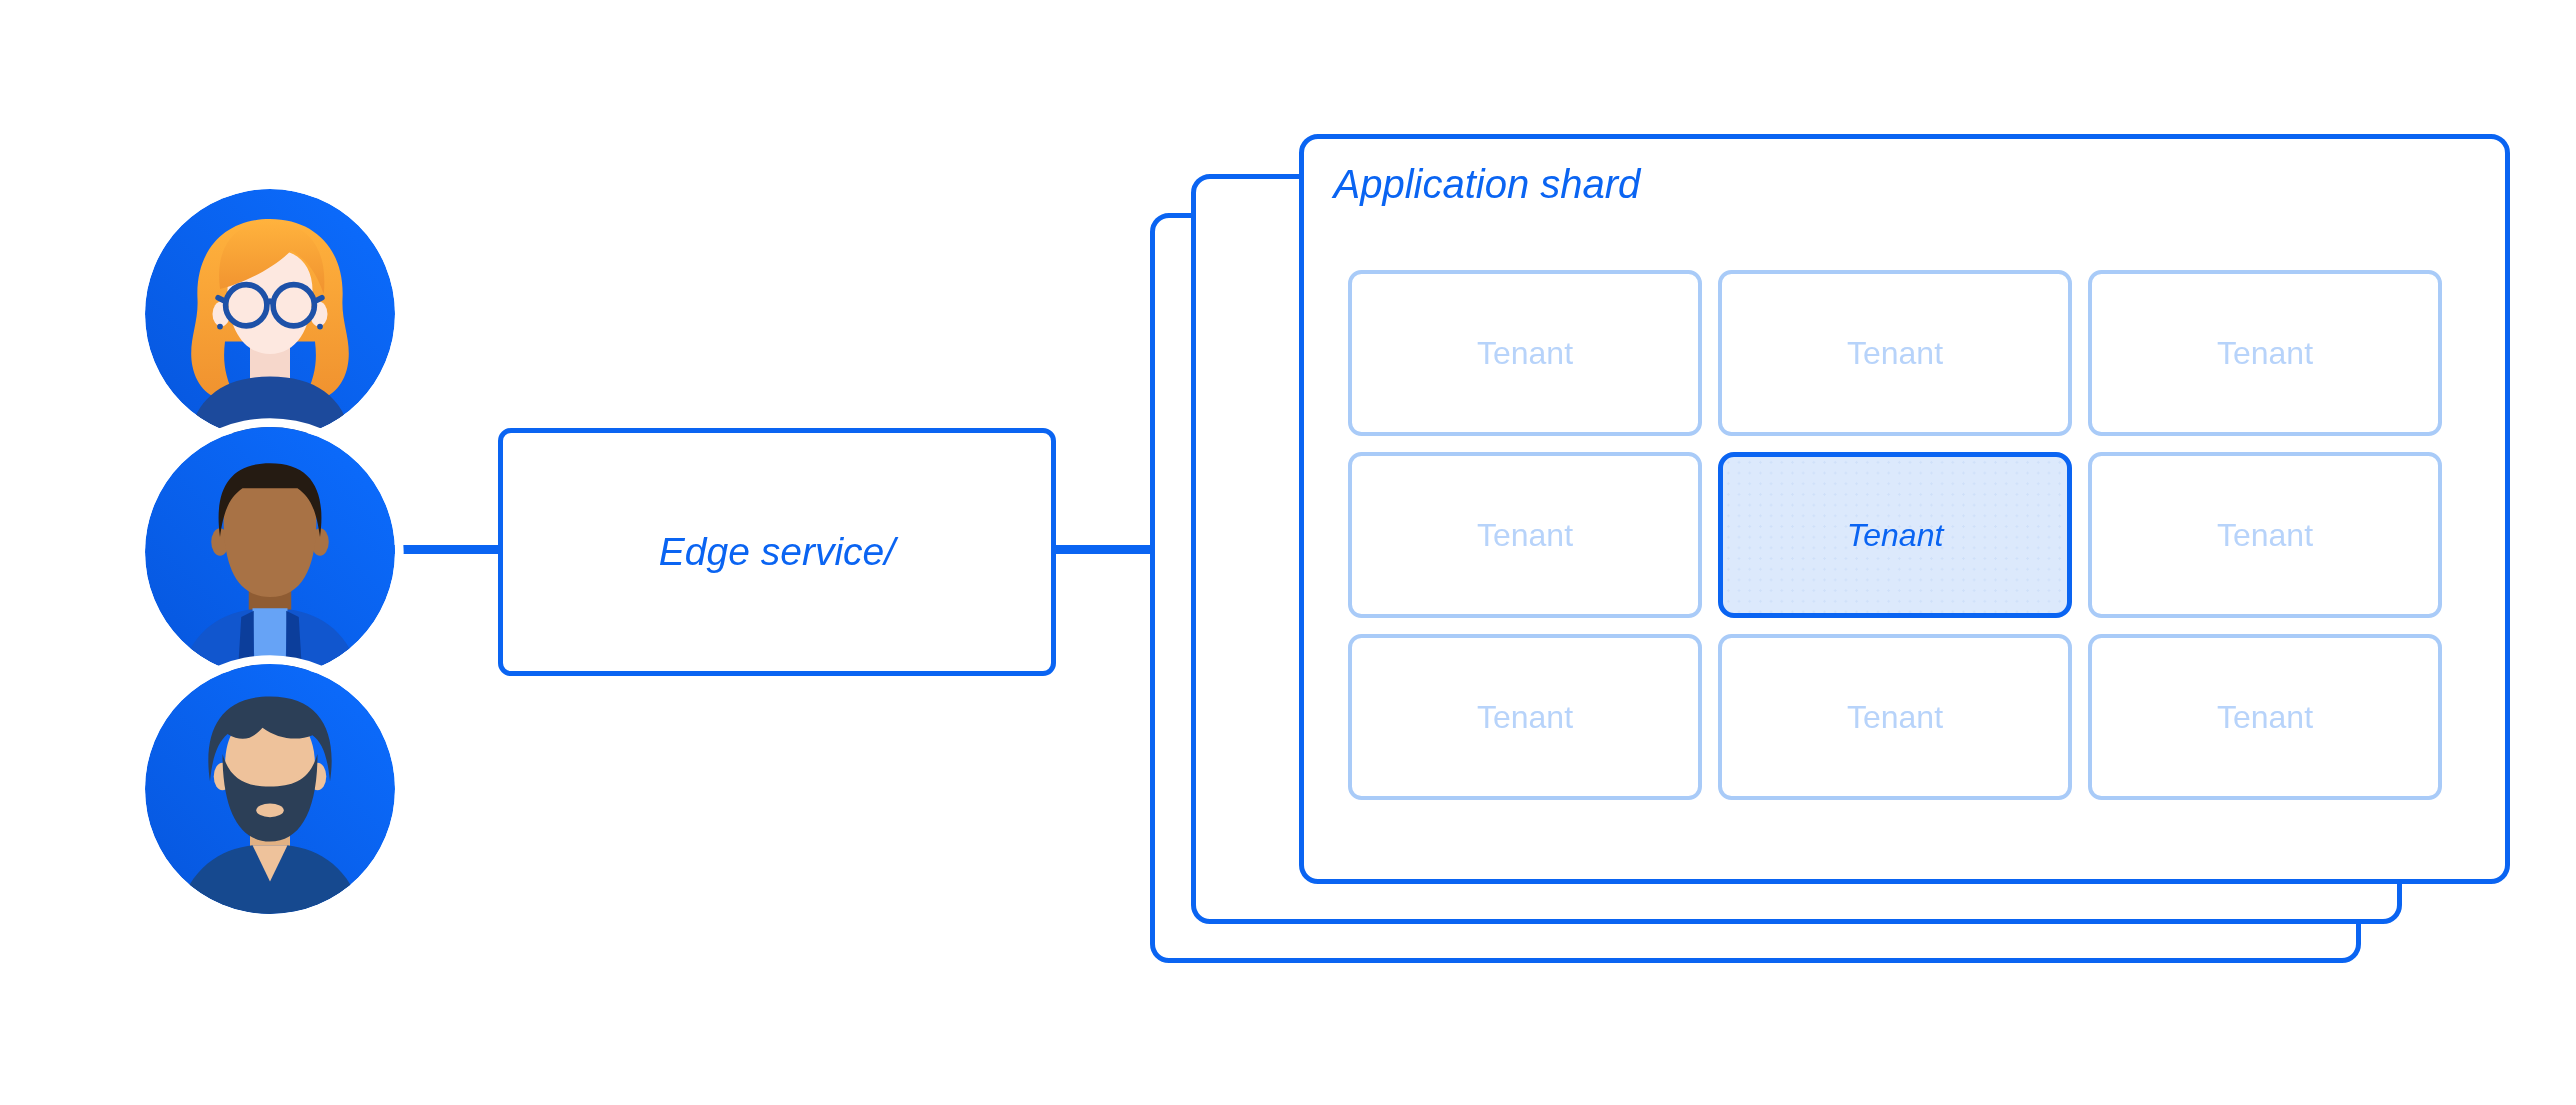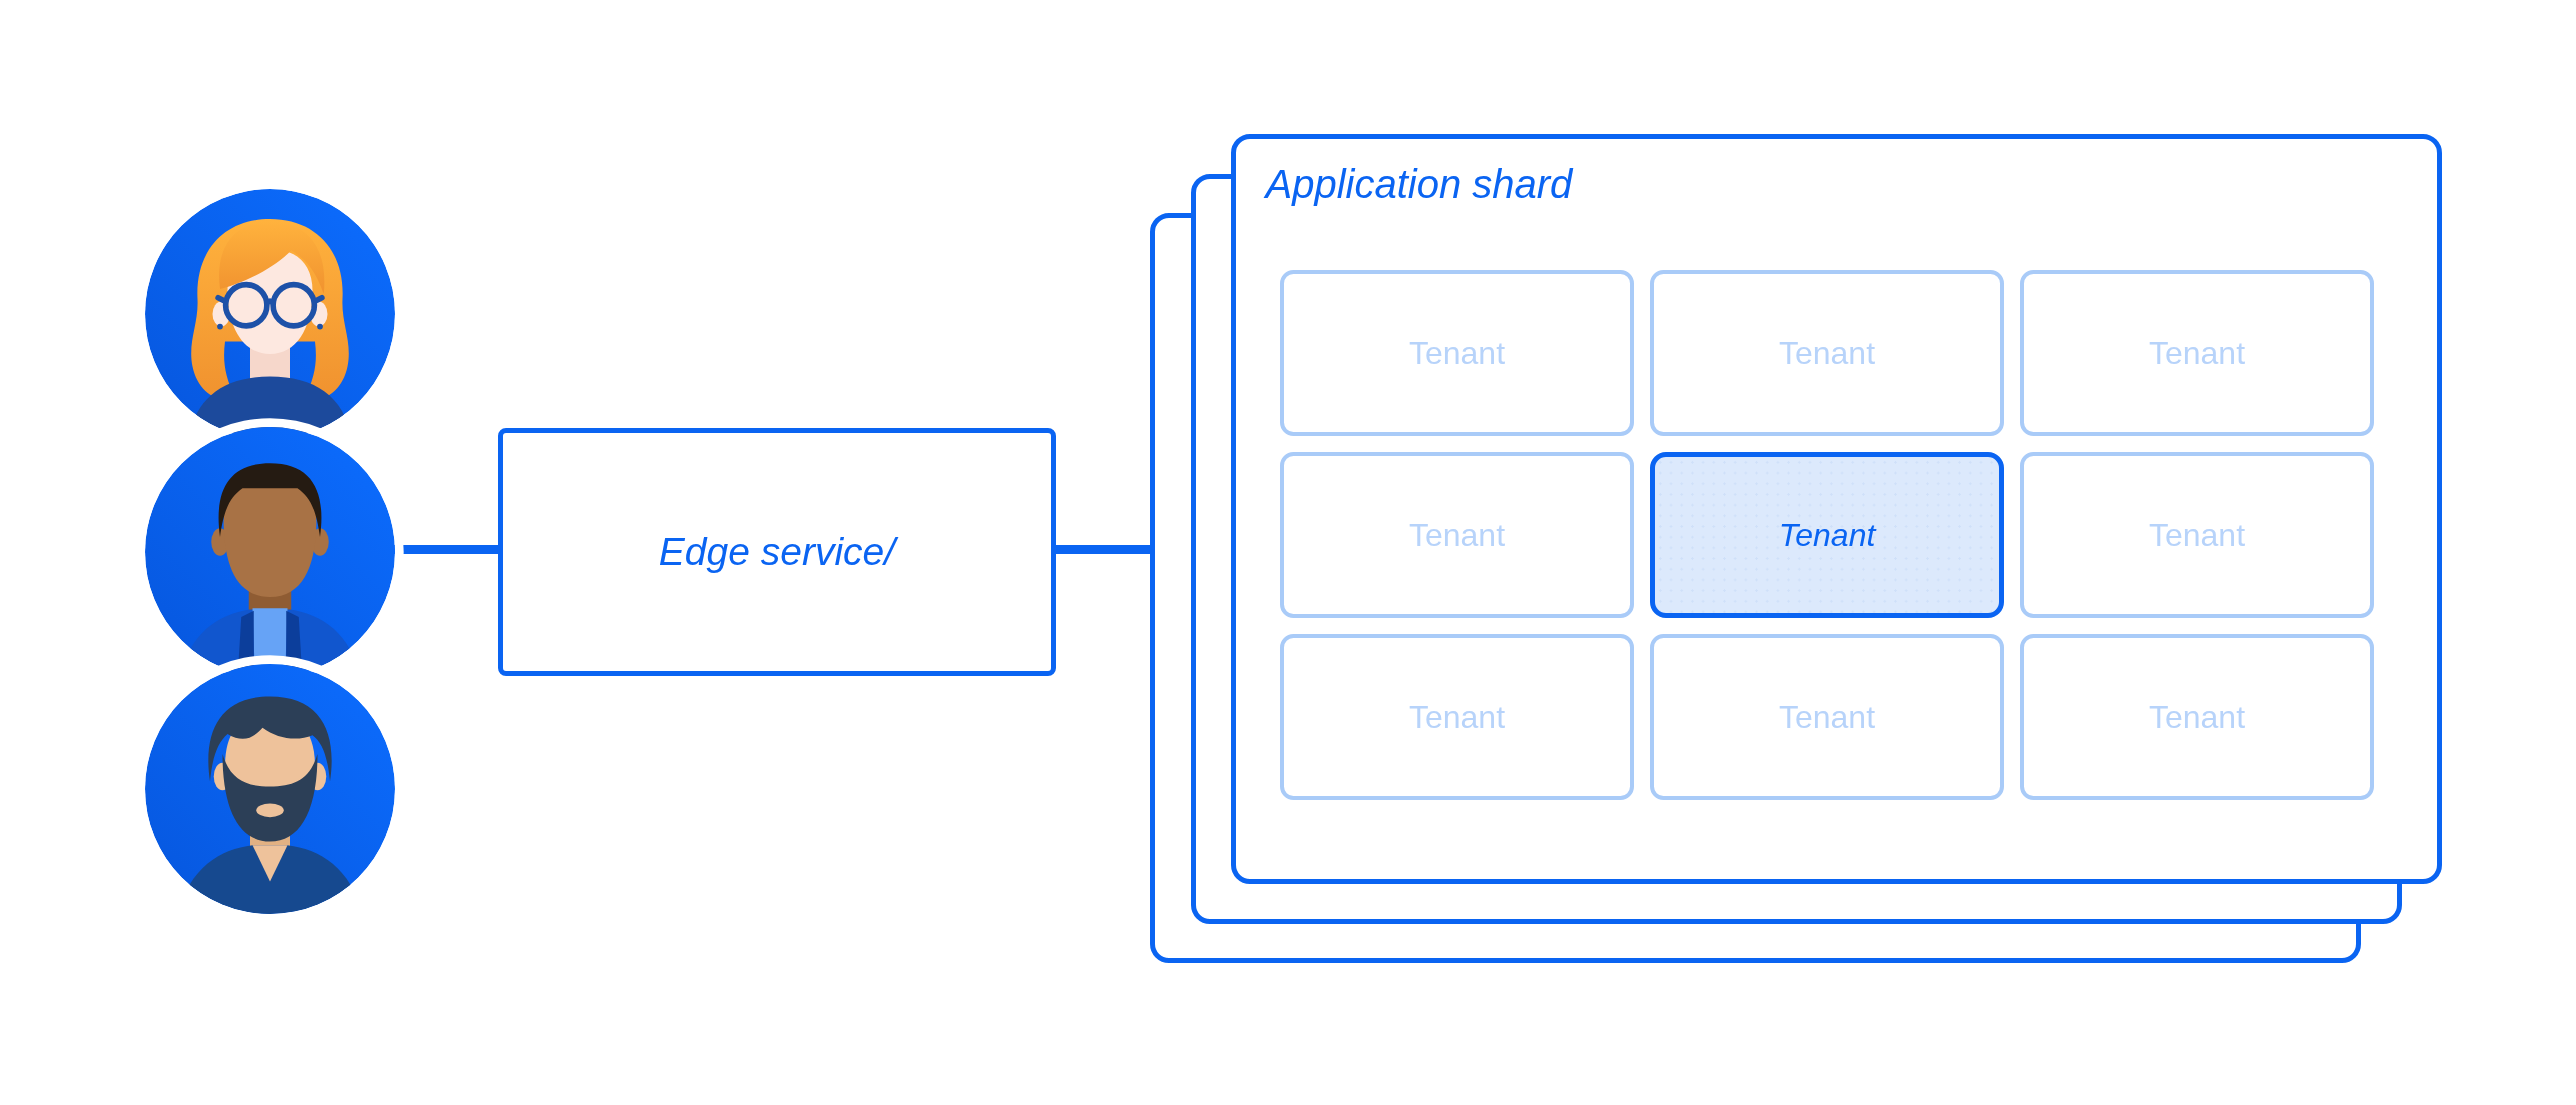--- a/index.html
+++ b/index.html
@@ -33,42 +33,42 @@
     position:absolute;height:8.7px;background:var(--accent);
   }
   #connector-left{left:394px;top:545px;width:105px;}
   #connector-right{left:1055px;top:545px;width:102px;}
   
   .edge-box{
     position:absolute;left:498px;top:428px;
     width:558px;height:248px;
     background:#ffffff;
     border:5.4px solid var(--accent);
-    border-radius:8px;
+    border-radius:13px;
     display:flex;flex-direction:column;
     align-items:center;justify-content:center;
     z-index:4;
   }
   .edge-box .line{
     font-size:39px;line-height:58px;
     font-style:italic;font-weight:500;
     color:var(--accent);
     white-space:nowrap;
   }
   
   .shard-card{
     position:absolute;
     width:1211px;height:750px;
     background:#ffffff;
     border:5.4px solid var(--accent);
     border-radius:19px;
   }
   #shard-back{left:1150px;top:213px;z-index:1;}
   #shard-mid{left:1191px;top:174px;z-index:2;}
-  #shard-front{left:1231px;top:134px;z-index:3;}
+  #shard-front{left:1299px;top:134px;z-index:3;}
   .shard-title{
     position:absolute;left:29.5px;top:23px;
     font-size:40px;font-style:italic;font-weight:500;
     color:var(--accent);
     white-space:nowrap;
   }
   .tenant-grid{
     position:absolute;left:44px;top:131px;
     display:grid;
     grid-template-columns:repeat(3,354px);

